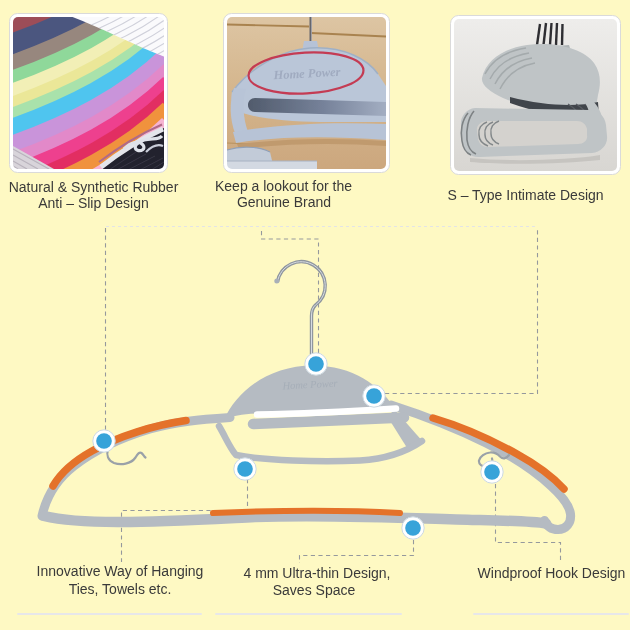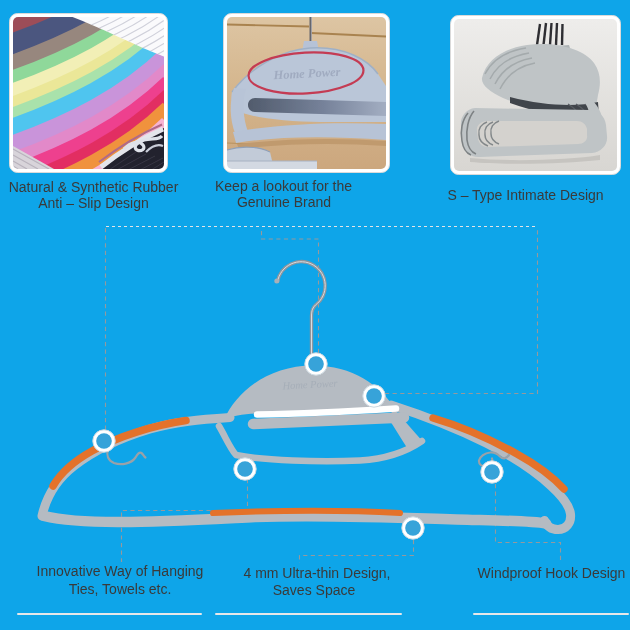--- a/index.html
+++ b/index.html
@@ -1,16 +1,16 @@
 <!DOCTYPE html>
 <html><head>
 <meta charset="utf-8">
 <style>
 html,body{margin:0;padding:0;background:#ffffff;}
-#stage{position:relative;width:630px;height:630px;background:#0ea5e9;overflow:hidden;
+#stage{position:relative;width:630px;height:630px;background:#fef9c3;overflow:hidden;
  font-family:"Liberation Sans",sans-serif;}
 svg{position:absolute;left:0;top:0;}
 </style>
 </head>
 <body>
 <div id="stage">
 <svg width="630" height="630" viewBox="0 0 630 630">
 <defs>
 <filter id="soft1" x="-5%" y="-5%" width="110%" height="110%">
           <feGaussianBlur stdDeviation="0.55"></feGaussianBlur>

